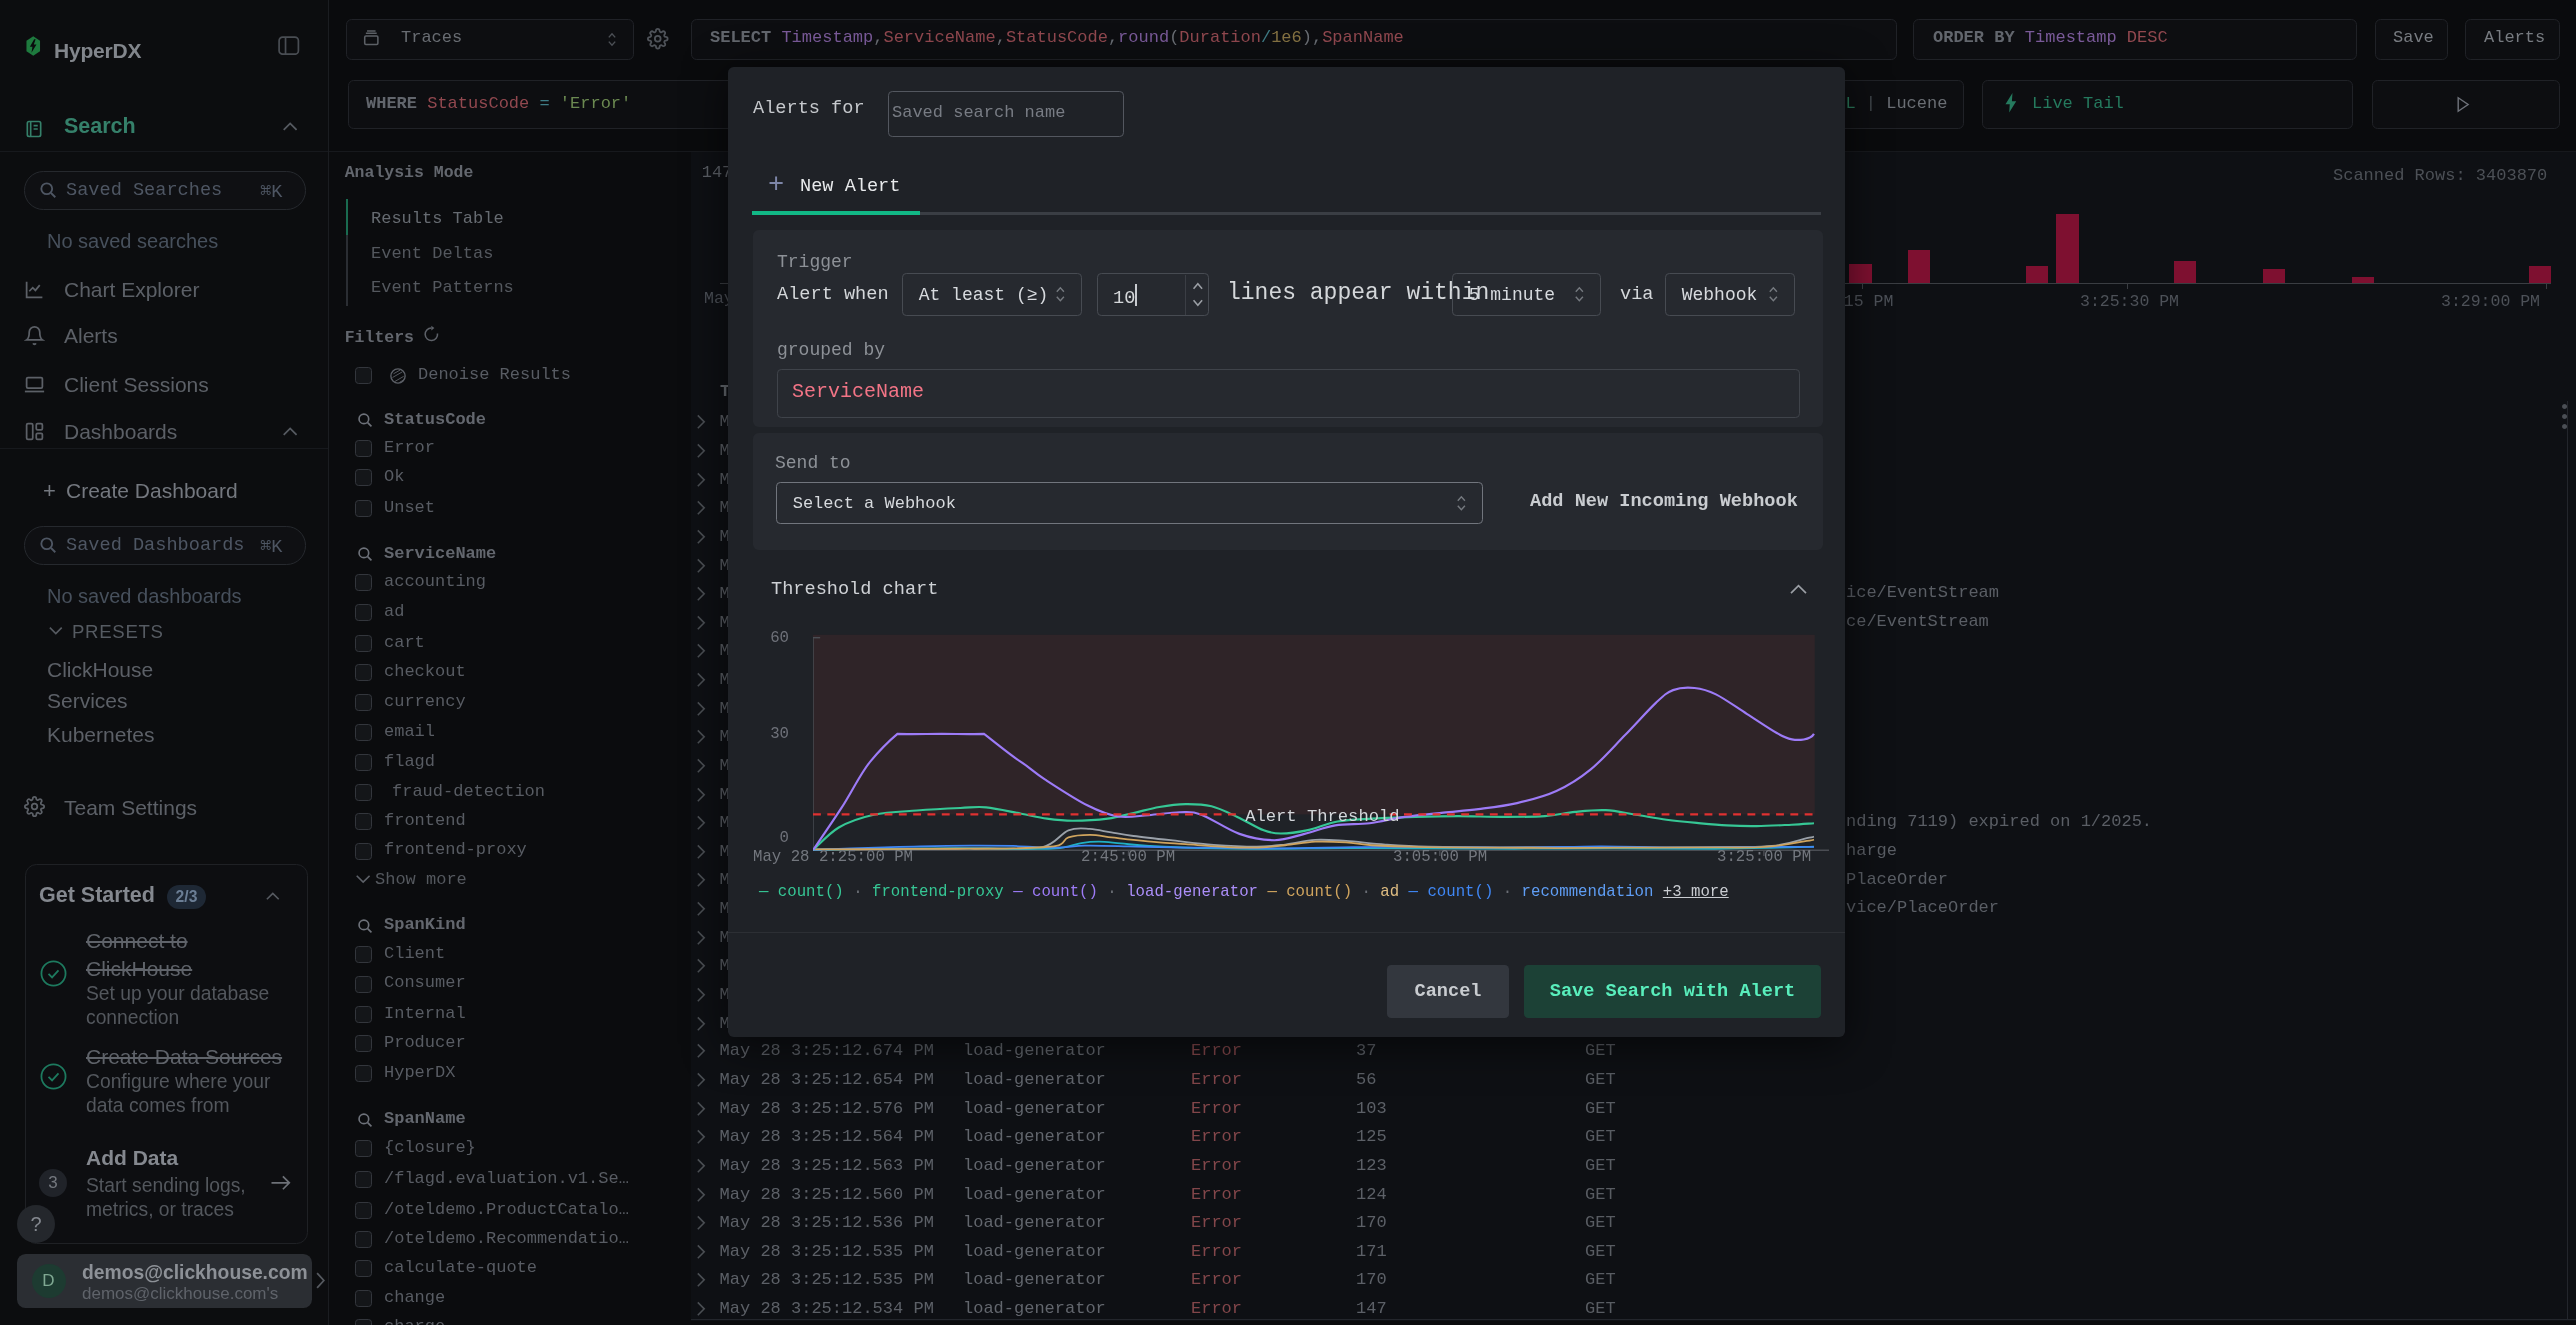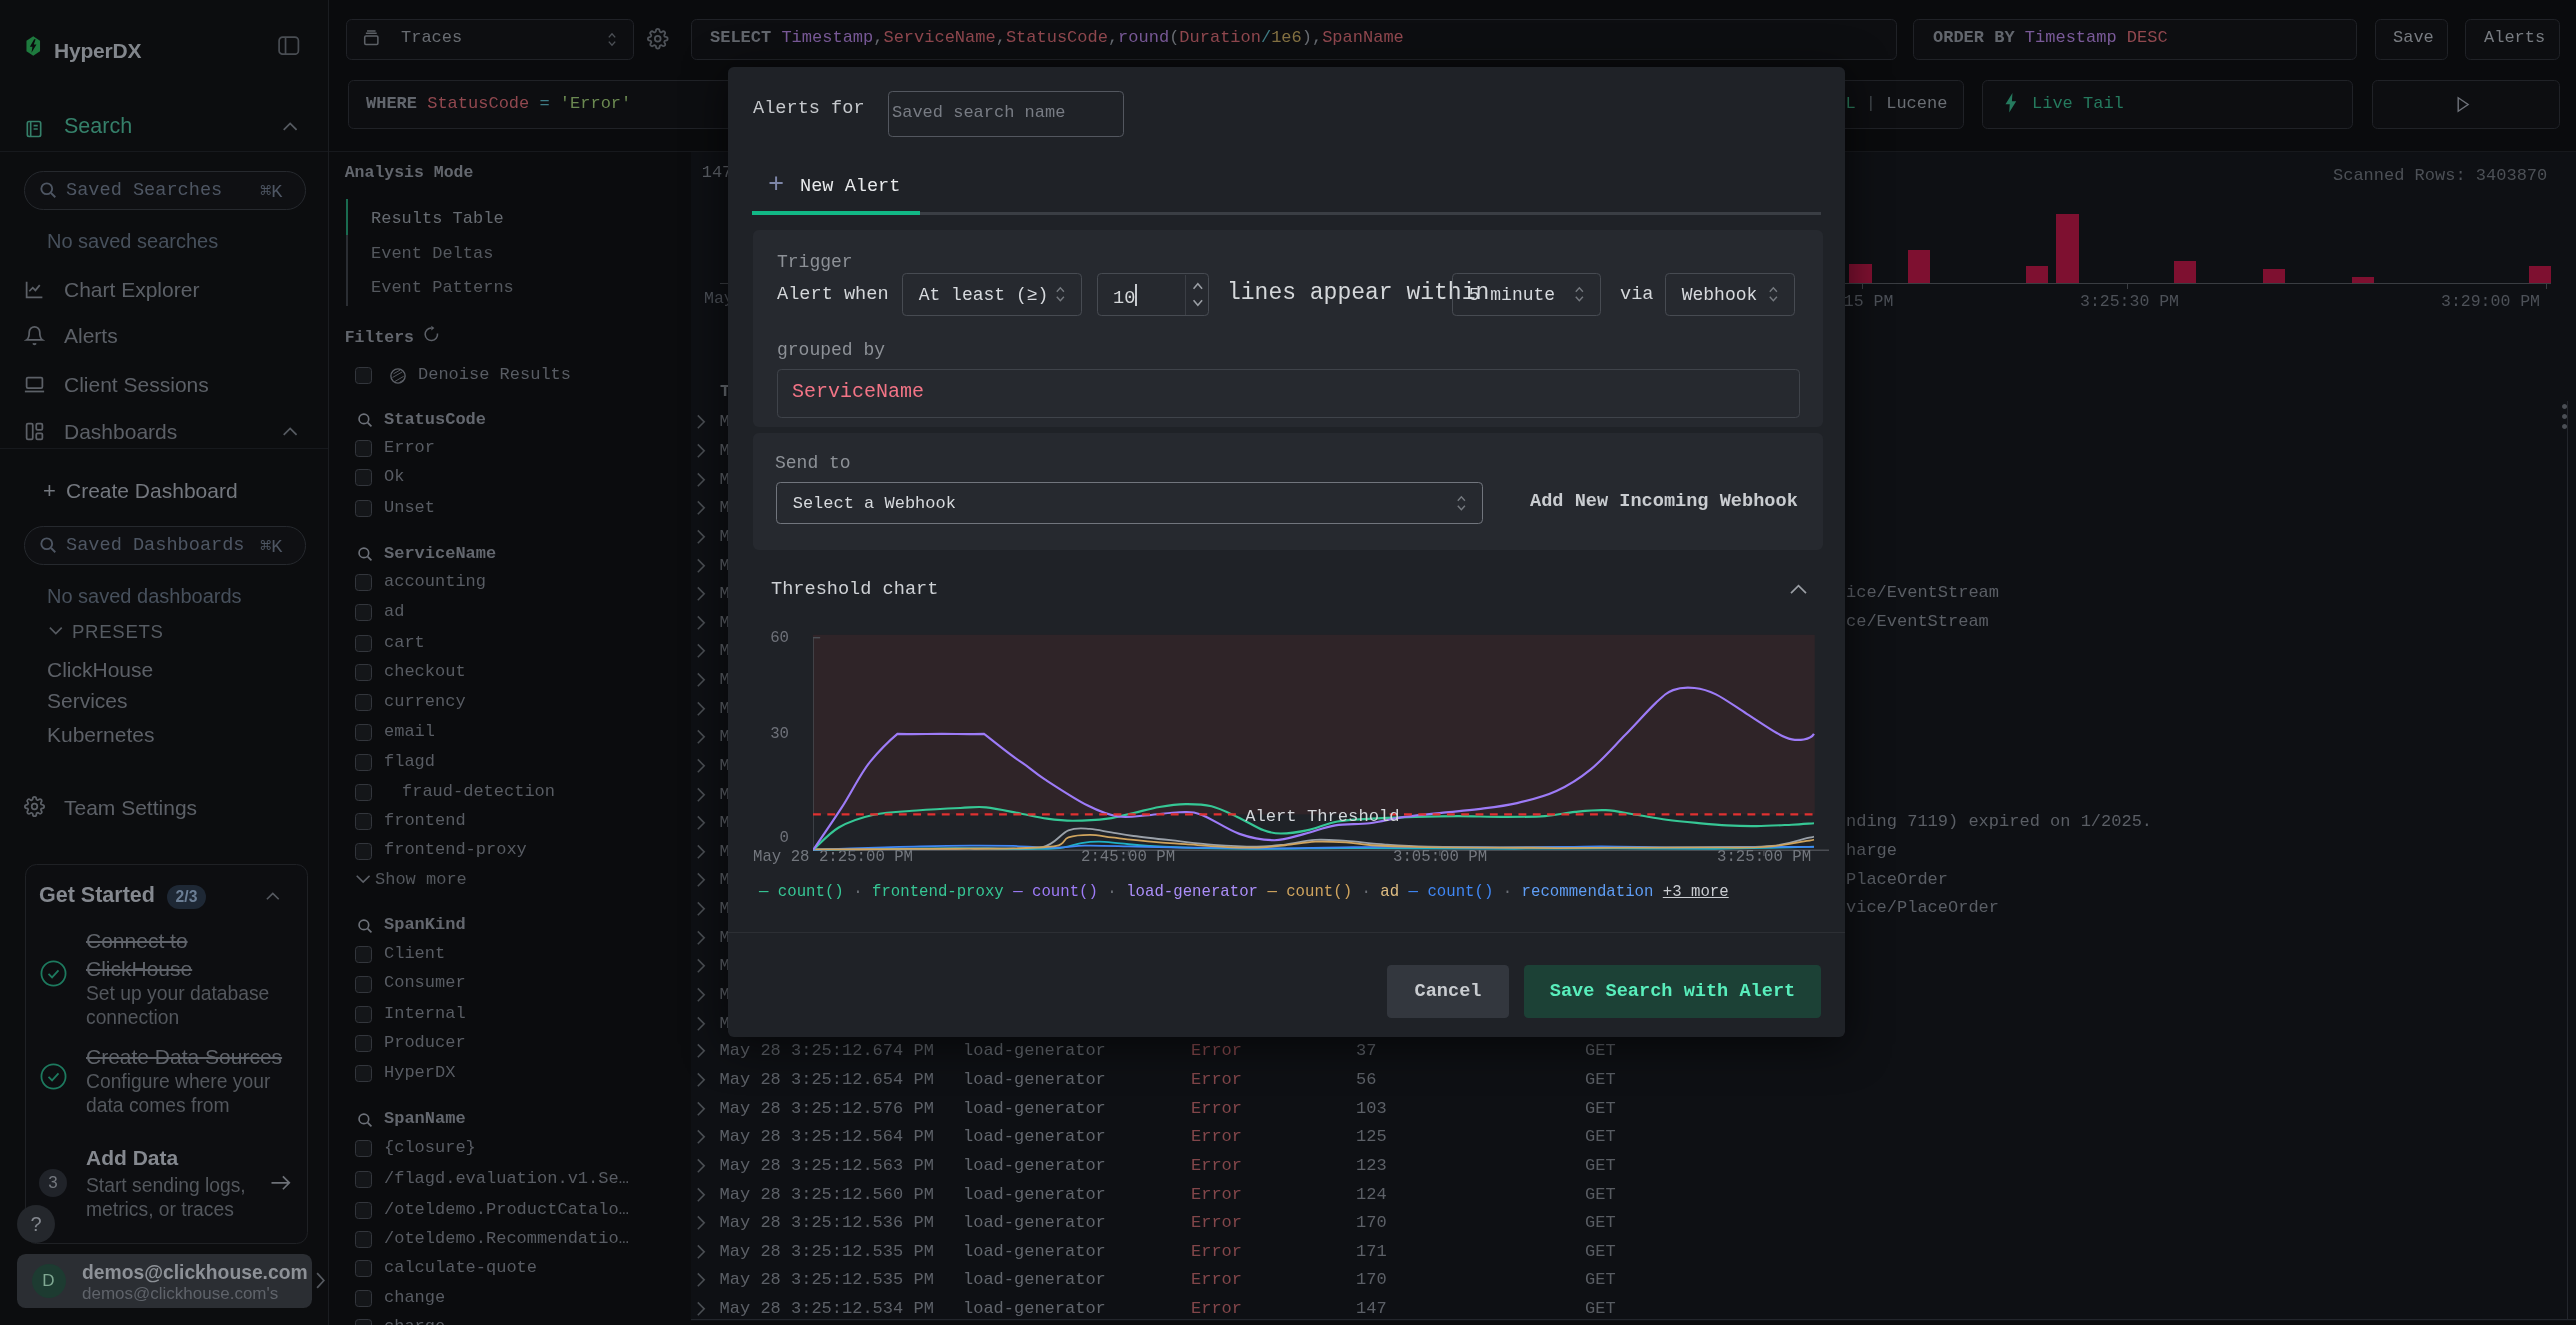--- a/index.html
+++ b/index.html
@@ -53,21 +53,21 @@
   <svg class="abs" style="left:278px;top:36px" width="21.5" height="19.3" viewBox="0 0 30 27" fill="none" stroke="#494d53" stroke-width="2.4">
     <rect x="1.5" y="1.5" width="27" height="24" rx="5"></rect>
       <line x1="10.5" y1="1.5" x2="10.5" y2="25.5"></line>
   </svg>
 
   <svg class="abs" style="left:23.6px;top:119px" width="20" height="20" viewBox="0 0 24 24" fill="none" stroke="#35806a" stroke-width="2">
       <rect x="4" y="3" width="16" height="18" rx="2"></rect>
       <path d="M8 3v18"></path>
       <path d="M11.5 8h5M11.5 12h5"></path>
     </svg>
-  <div class="abs sans" style="left:64px;top:114px;font-size:21.5px;font-weight:normal;color:#35806a">Search</div>
+  <div class="abs sans" style="left:64px;top:114px;font-size:21.5px;font-weight:bold;color:#35806a">Search</div>
   <svg class="abs" style="left:283px;top:122px" width="14.3" height="8.6" viewBox="0 0 20 12" fill="none" stroke="#565a61" stroke-width="2.5">
       <path d="M1 11 L10 2 L19 11"></path>
     </svg>
   <div class="abs" style="left:0;top:151px;width:328px;height:1.4px;background:#17191d"></div>
 
   <div class="abs" style="left:23.6px;top:171px;width:282px;height:39px;border:1.4px solid #26292e;border-radius:19.3px;background:#0f1013"></div>
   <svg class="abs" style="left:39px;top:181px" width="18.6" height="18.6" viewBox="0 0 24 24" fill="none" stroke="#4e5663" stroke-width="2.4">
       <circle cx="10" cy="10" r="7"></circle>
       <line x1="15.5" y1="15.5" x2="21" y2="21"></line>
     </svg>
@@ -252,21 +252,21 @@
     <div class="frow" style="left:55px;top:481px">cart</div>
   <div class="cb" style="left:26px;top:512px"></div>
     <div class="frow" style="left:55px;top:510px">checkout</div>
   <div class="cb" style="left:26px;top:542px"></div>
     <div class="frow" style="left:55px;top:540px">currency</div>
   <div class="cb" style="left:26px;top:572px"></div>
     <div class="frow" style="left:55px;top:570px">email</div>
   <div class="cb" style="left:26px;top:602px"></div>
     <div class="frow" style="left:55px;top:600px">flagd</div>
   <div class="cb" style="left:26px;top:632px"></div>
-    <div class="frow" style="left:73px;top:630px">fraud-detection</div>
+    <div class="frow" style="left:63px;top:630px">fraud-detection</div>
   <div class="cb" style="left:26px;top:661px"></div>
     <div class="frow" style="left:55px;top:659px">frontend</div>
   <div class="cb" style="left:26px;top:691px"></div>
     <div class="frow" style="left:55px;top:688px">frontend-proxy</div>
   <svg class="abs" style="left:27px;top:723px" width="14.3" height="8.6" viewBox="0 0 20 12" fill="none" stroke="#5d6168" stroke-width="2.2">
       <path d="M1 1 L10 10 L19 1"></path>
     </svg>
   <div class="frow" style="left:46px;top:718px;color:#54585e">Show more</div>
 
   <svg class="abs" style="left:28px;top:766px" width="16.5" height="16.5" viewBox="0 0 24 24" fill="none" stroke="#6e727a" stroke-width="2.4">

